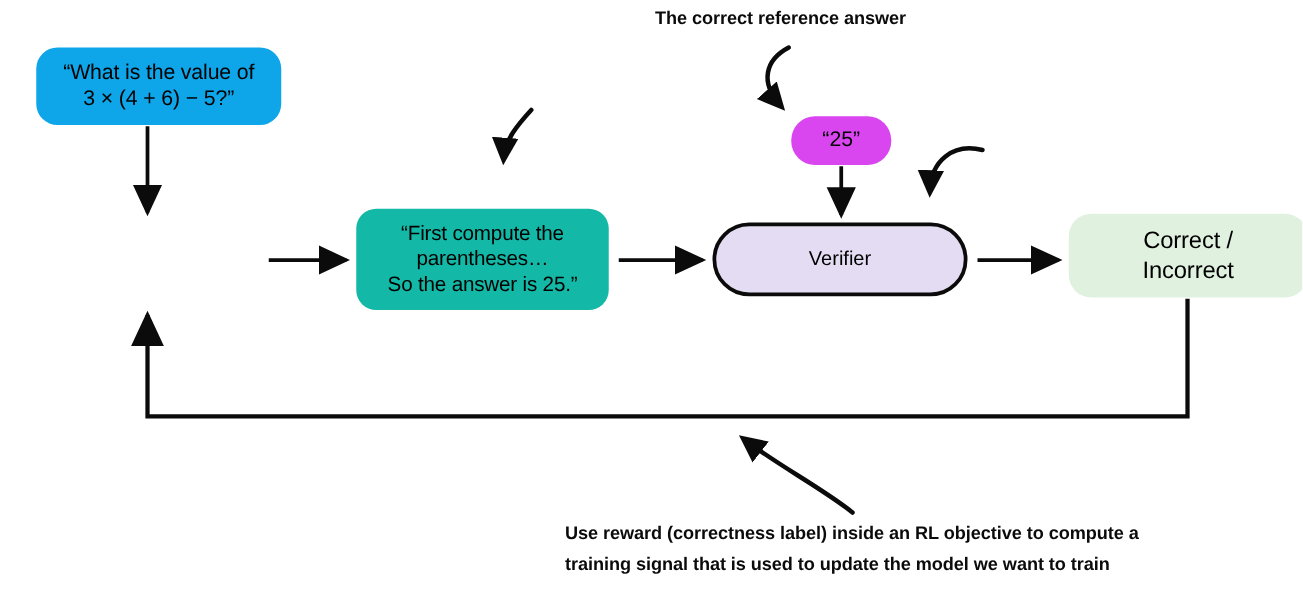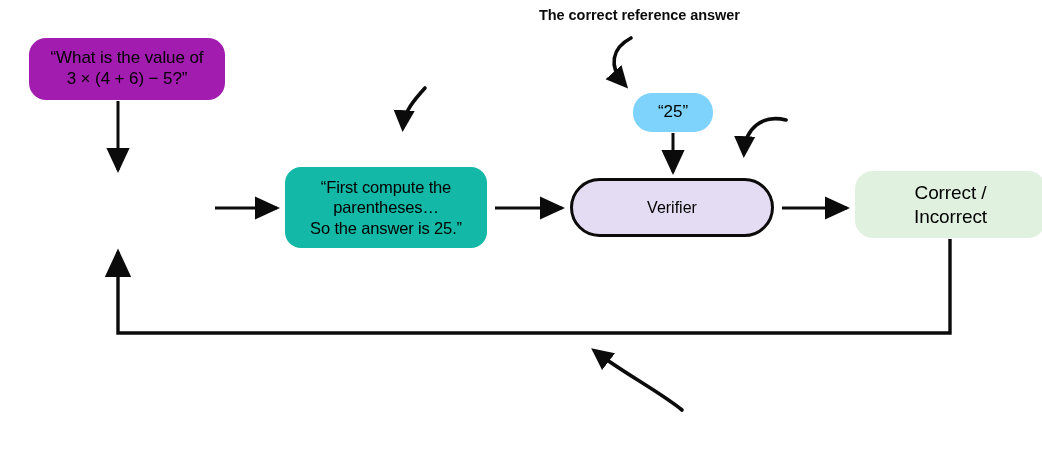--- a/index.html
+++ b/index.html
@@ -36,21 +36,21 @@
     line-height: 1.22;
     color: #000000;
     white-space: pre-line;
   }
   
   #node-question {
     left: 29px;
     top: 38px;
     width: 196px;
     height: 62px;
-    background: #a21caf;
+    background: #0ea5e9;
     border-radius: 17px;
     font-size: 17px;
     letter-spacing: -0.1px;
   }
   
   #node-llm {
     left: 32px;
     top: 176px;
     width: 178px;
     height: 65px;
@@ -71,21 +71,21 @@
     border-radius: 16px;
     font-size: 16.5px;
     letter-spacing: -0.15px;
   }
   
   #node-reference {
     left: 633px;
     top: 93px;
     width: 80px;
     height: 39px;
-    background: #7dd3fc;
+    background: #d946ef;
     border-radius: 19px;
     font-size: 17px;
   }
   
   #node-verifier {
     left: 570px;
     top: 178px;
     width: 204px;
     height: 59px;
     background: #e4dcf2;
@@ -114,21 +114,20 @@
   }
   #annot-sample {
     left: 336px;
     top: 69px;
     font-size: 14.5px;
   }
   #annot-reference {
     left: 524px;
     top: 7px;
     font-size: 14.5px;
-    margin-left: 15px;
   }
   #annot-verifier {
     left: 793px;
     top: 37px;
     font-size: 14.5px;
     line-height: 1.62;
   }
   #annot-reward {
     left: 452px;
     top: 415px;
@@ -204,14 +203,16 @@
 
   <div class="node" id="node-verifier">Verifier</div>
 
   <div class="node" id="node-result">Correct /
 Incorrect</div>
 
 
   <div class="annot" id="annot-reference">The correct reference answer</div>
 
 
+  <div class="annot" id="annot-reward">Use reward (correctness label) inside an RL objective to compute a
+training signal that is used to update the model we want to train</div>
 
 </div>
 
 </body></html>

